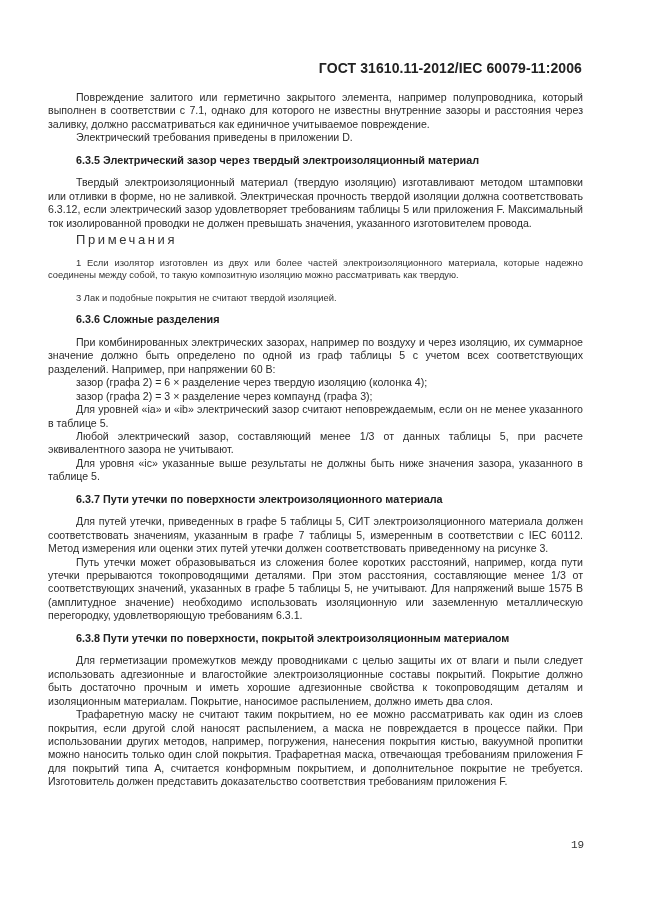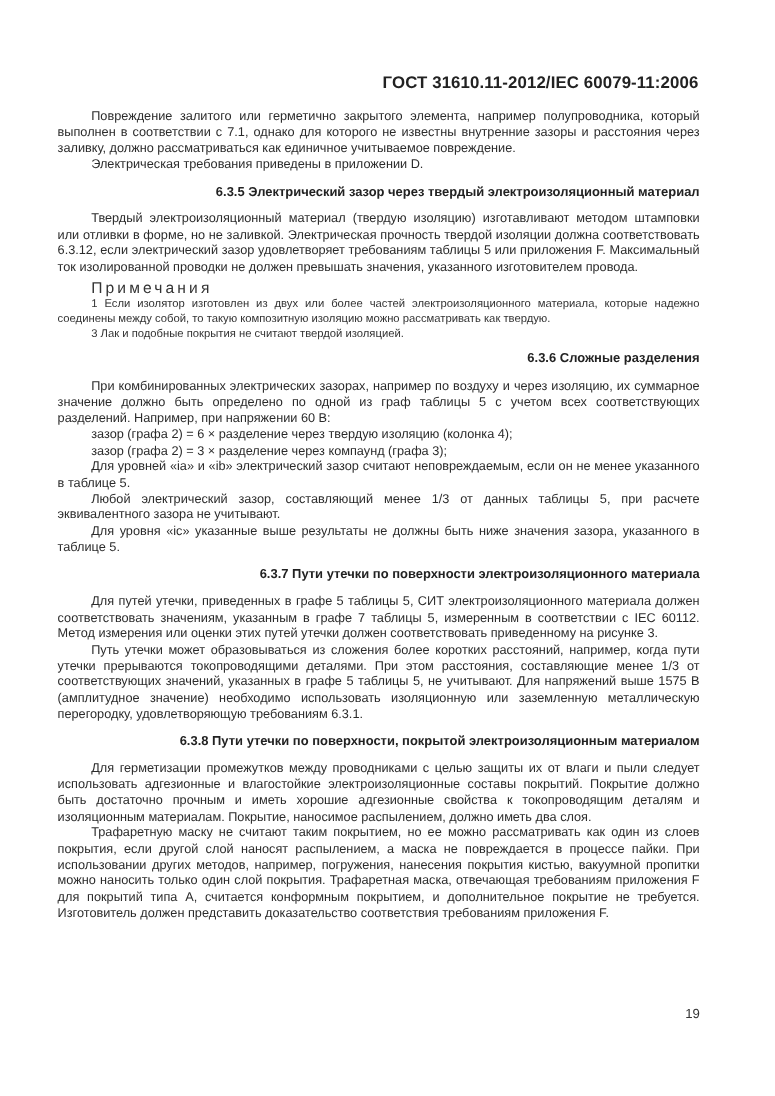--- a/index.html
+++ b/index.html
@@ -9,37 +9,37 @@
       font-family: "Liberation Sans", sans-serif;
       font-weight: bold; font-size: 14px; color: #222;
       letter-spacing: 0.1px;
     }
     .content { position: absolute; left: 48px; top: 91px; width: 535px;
       font-family: "Liberation Sans", sans-serif; color: #2b2b2b;
       font-size: 10.6px; line-height: 13.45px; }
     p { margin: 0; text-align: justify; text-indent: 28px; }
     h3 { margin: 0; font-size: 10.8px; font-weight: bold; color: #222;
       padding-left: 28px; line-height: 13.4px; }
-    .h-gap-before { margin-top: 9px; text-align: right; }
+    .h-gap-before { margin-top: 9px; }
     .h-gap-after { margin-bottom: 9px; }
     .notes { font-size: 9.4px; line-height: 12.6px; color: #333; }
-    .notes p { text-indent: 28px; }
+    .notes p { text-indent: 28px; margin-top: 10px; }
     .notes-title { padding-left: 28px; letter-spacing: 2.6px; font-size: 13px; margin-top: 4px; }
     .formula { text-indent: 28px; text-align: left; }
     .page-num { position: absolute; left: 571px; top: 839px;
-      font-family: Liberation Sans, sans-serif; font-size: 11px; color: #333; }
+      font-family: Liberation Mono, monospace; font-size: 11px; color: #333; }
   </style>
 </head>
 <body>
 
 <div class="header">ГОСТ 31610.11-2012/IEC 60079-11:2006</div>
 
 <div class="content">
   <p>Повреждение залитого или герметично закрытого элемента, например полупроводника, который выполнен в соответствии с 7.1, однако для которого не известны внутренние зазоры и расстояния через заливку, должно рассматриваться как единичное учитываемое повреждение.</p>
-  <p>Электрическая требования приведены в приложении D.</p>
+  <p>Электрический требования приведены в приложении D.</p>
 
   <h3 class="h-gap-before h-gap-after">6.3.5 Электрический зазор через твердый электроизоляционный материал</h3>
   <p>Твердый электроизоляционный материал (твердую изоляцию) изготавливают методом штамповки или отливки в форме, но не заливкой. Электрическая прочность твердой изоляции должна соответствовать 6.3.12, если электрический зазор удовлетворяет требованиям таблицы 5 или приложения F. Максимальный ток изолированной проводки не должен превышать значения, указанного изготовителем провода.</p>
   <div class="notes">
     <div class="notes-title">Примечания</div>
     <p>1 Если изолятор изготовлен из двух или более частей электроизоляционного материала, которые надежно соединены между собой, то такую композитную изоляцию можно рассматривать как твердую.</p>
     <p>3 Лак и подобные покрытия не считают твердой изоляцией.</p>
   </div>
 
   <h3 class="h-gap-before h-gap-after">6.3.6 Сложные разделения</h3>

